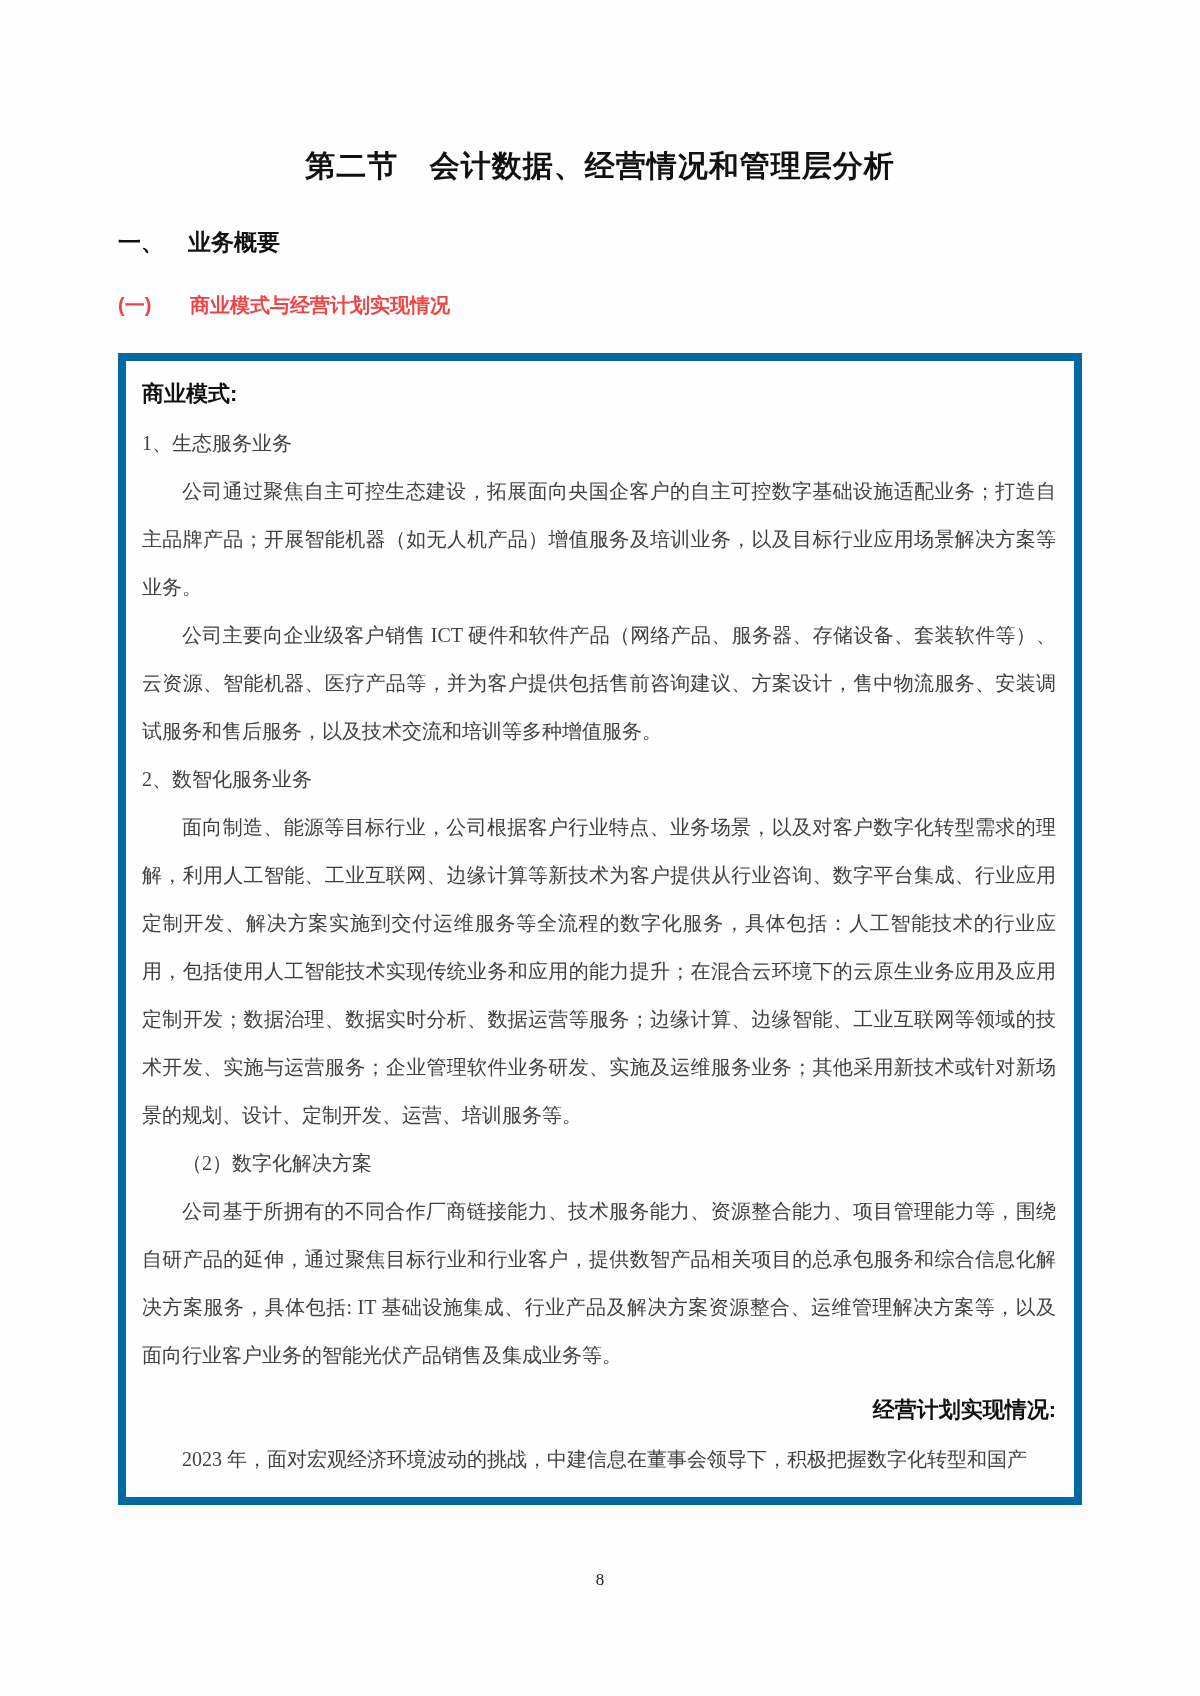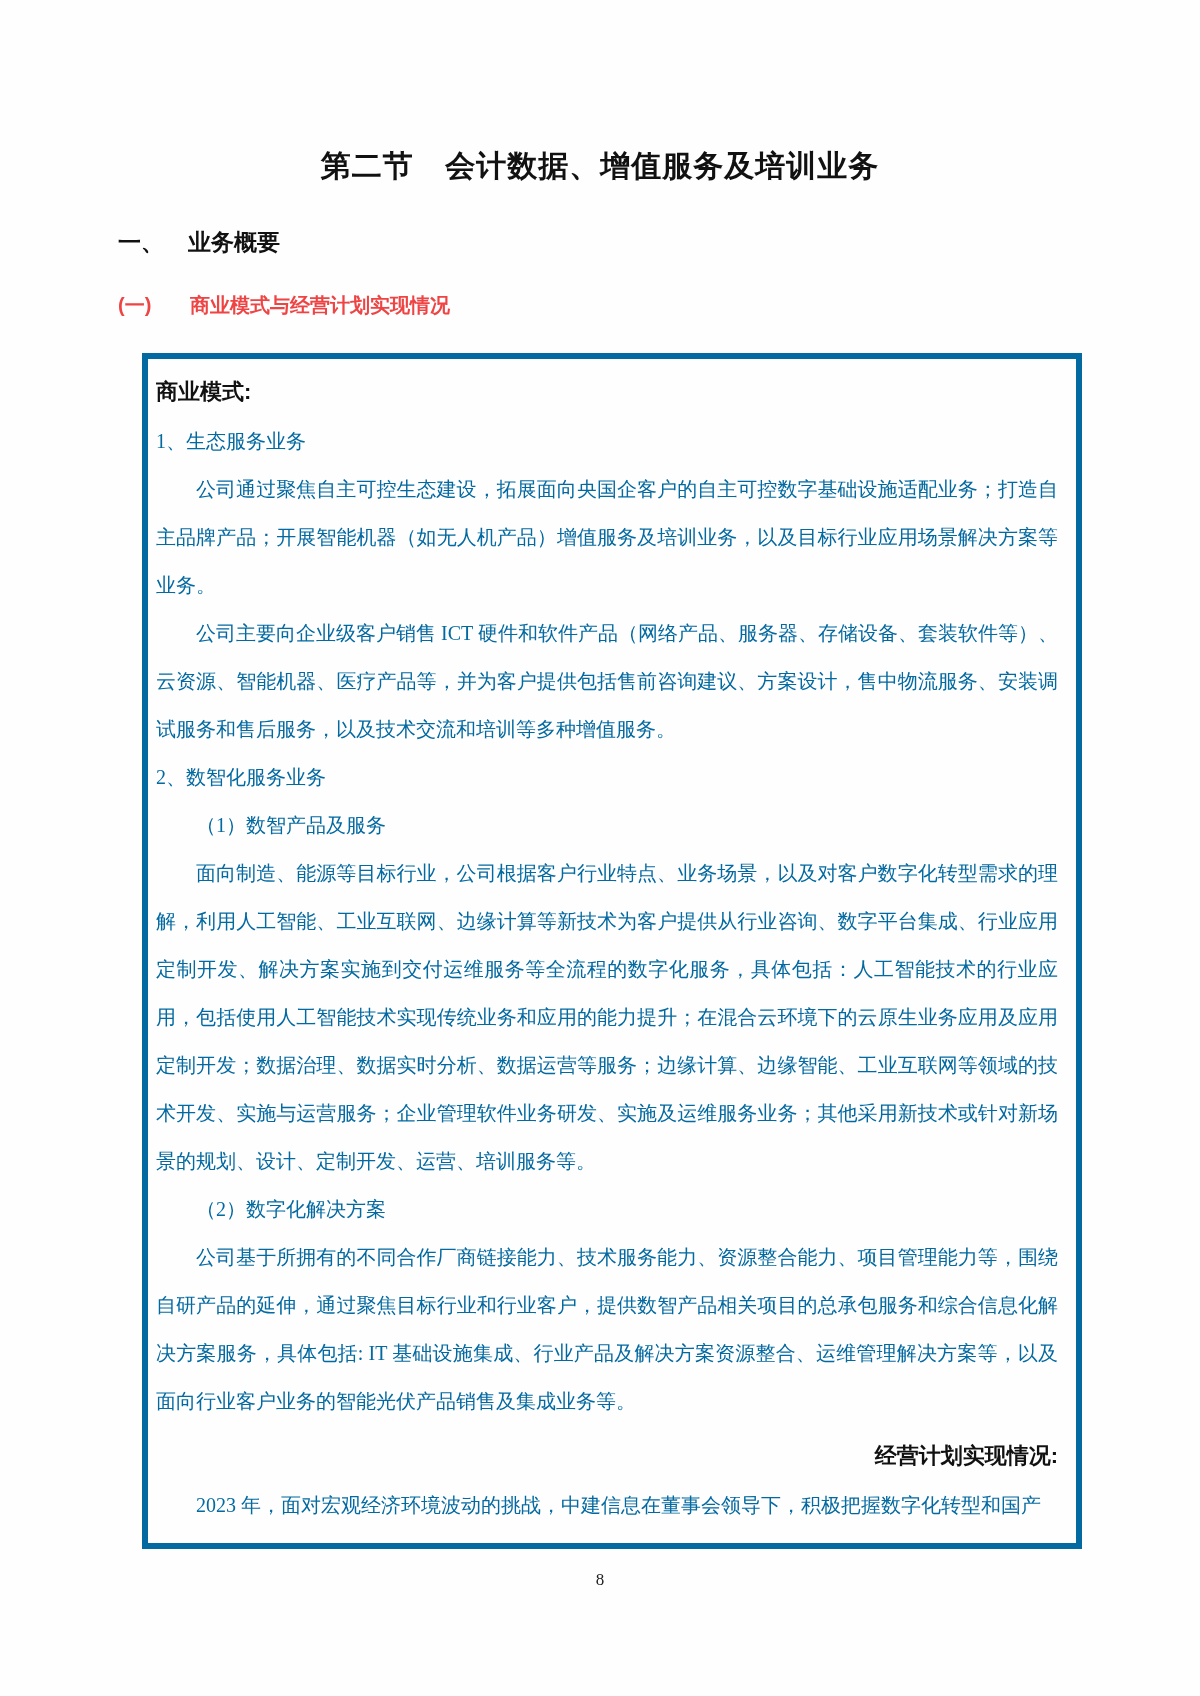--- a/index.html
+++ b/index.html
@@ -32,73 +32,71 @@
   }
   .h1row .hnum{display:inline-block;min-width:70px;}
   .h2row{
     margin-top:34px;
     font-family:"Liberation Sans","DejaVu Sans",sans-serif;
     font-size:20px;font-weight:bold;color:#ef4444;
   }
   .h2row .hnum{display:inline-block;min-width:72px;font-weight:bold;}
   .model-box{
     margin-top:34px;
-    border:6px solid #0369a1;
-    padding:8px 18px 14px 8px;
+    border:8px solid #0369a1;
+    padding:8px 18px 14px 16px;
     background:#fefefe;
-    margin-left:24px;
   }
   .box-title{
     font-family:"Liberation Sans","DejaVu Sans",sans-serif;
     font-size:22px;font-weight:bold;color:#111;
     line-height:50px;
   }
   .box-title.second{margin-top:6px;text-align:right;}
   .model-box p{
     margin:0;
     font-size:20px;
     line-height:48px;
     text-align:justify;
-    color:#0369a1;
+    color:#404040;
   }
   .para{text-indent:2em;}
   .subhead{text-indent:2em;}
   .page-number{
     position:absolute;
     left:0;right:0;
     bottom:106px;
     text-align:center;
     font-size:17px;
     color:#222;
   }
 </style>
 </head>
 <body>
 
 <div class="page">
 
-  <h1 class="doc-title"><span>第二节</span><span class="title-part2">会计数据、增值服务及培训业务</span></h1>
+  <h1 class="doc-title"><span>第二节</span><span class="title-part2">会计数据、经营情况和管理层分析</span></h1>
 
   <div class="h1row"><span class="hnum">一、</span><span>业务概要</span></div>
 
   <div class="h2row"><span class="hnum">(一)</span><span>商业模式与经营计划实现情况</span></div>
 
   <div class="model-box">
 
     <div class="box-title">商业模式:</div>
 
     <p>1、生态服务业务</p>
 
     <p class="para">公司通过聚焦自主可控生态建设，拓展面向央国企客户的自主可控数字基础设施适配业务；打造自主品牌产品；开展智能机器（如无人机产品）增值服务及培训业务，以及目标行业应用场景解决方案等业务。</p>
 
     <p class="para">公司主要向企业级客户销售 ICT 硬件和软件产品（网络产品、服务器、存储设备、套装软件等）、云资源、智能机器、医疗产品等，并为客户提供包括售前咨询建议、方案设计，售中物流服务、安装调试服务和售后服务，以及技术交流和培训等多种增值服务。</p>
 
     <p>2、数智化服务业务</p>
 
-    <p class="subhead">（1）数智产品及服务</p>
 
     <p class="para">面向制造、能源等目标行业，公司根据客户行业特点、业务场景，以及对客户数字化转型需求的理解，利用人工智能、工业互联网、边缘计算等新技术为客户提供从行业咨询、数字平台集成、行业应用定制开发、解决方案实施到交付运维服务等全流程的数字化服务，具体包括：人工智能技术的行业应用，包括使用人工智能技术实现传统业务和应用的能力提升；在混合云环境下的云原生业务应用及应用定制开发；数据治理、数据实时分析、数据运营等服务；边缘计算、边缘智能、工业互联网等领域的技术开发、实施与运营服务；企业管理软件业务研发、实施及运维服务业务；其他采用新技术或针对新场景的规划、设计、定制开发、运营、培训服务等。</p>
 
     <p class="subhead">（2）数字化解决方案</p>
 
     <p class="para">公司基于所拥有的不同合作厂商链接能力、技术服务能力、资源整合能力、项目管理能力等，围绕自研产品的延伸，通过聚焦目标行业和行业客户，提供数智产品相关项目的总承包服务和综合信息化解决方案服务，具体包括: IT 基础设施集成、行业产品及解决方案资源整合、运维管理解决方案等，以及面向行业客户业务的智能光伏产品销售及集成业务等。</p>
 
     <div class="box-title second">经营计划实现情况:</div>
 
     <p class="para">2023 年，面对宏观经济环境波动的挑战，中建信息在董事会领导下，积极把握数字化转型和国产</p>

